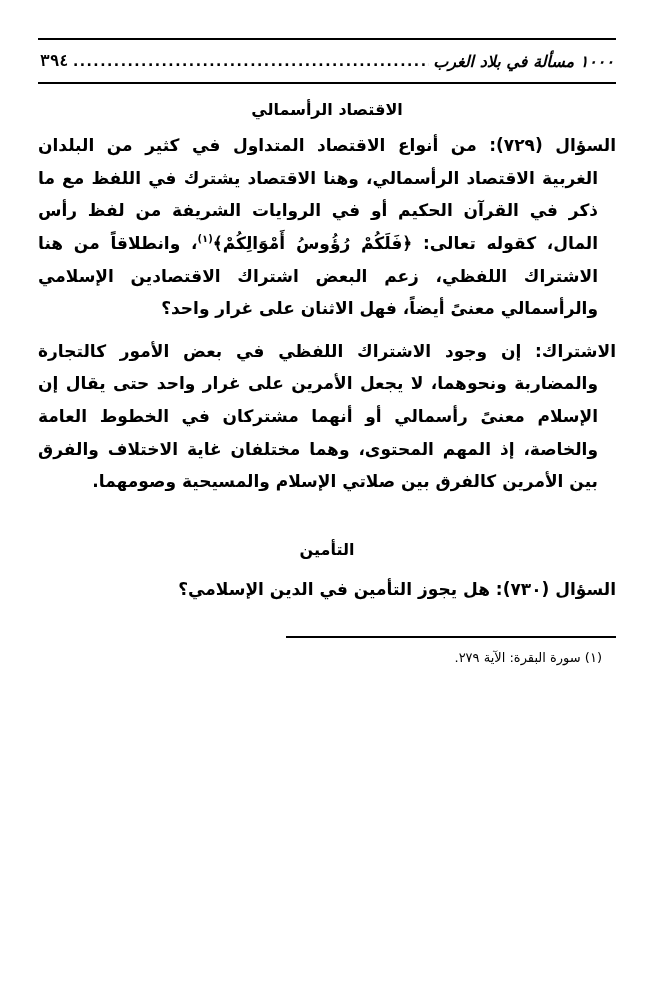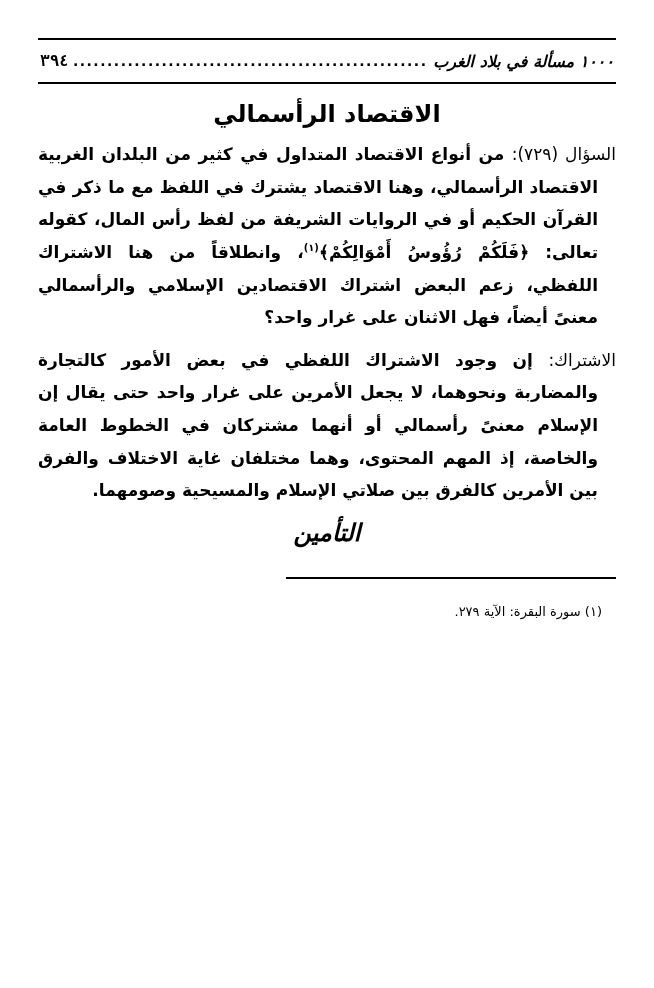--- a/index.html
+++ b/index.html
@@ -44,41 +44,40 @@
     direction: ltr;
     text-align: left;
   }
   .page-number {
     white-space: nowrap;
     font-family: Liberation Mono, monospace;
   }
   
   .section-heading {
     text-align: center;
-    font-size: 24px;
+    font-size: 16px;
     font-weight: bold;
     margin: 16px 0 10px 0;
   }
   .section-heading.second {
-    margin-top: 12px;
+    margin-top: 42px;
     margin-bottom: 14px;
-    font-style: italic;
   }
   
   .qa {
     font-size: 17px;
     font-weight: bold;
     line-height: 1.92;
     text-align: justify;
     margin: 0 0 10px 0;
     padding-right: 18px;   
     text-indent: -18px;    
   }
   .qa-label {
-    font-weight: normal;
+    font-weight: bold;
   }
   .verse {
     font-weight: bold;
   }
   .fn-marker {
     font-size: 10px;
     vertical-align: super;
     line-height: 0;
   }
   
@@ -87,21 +86,21 @@
   }
   .footnote-separator {
     width: 330px;
     border-top: 2px solid #000;
     
   }
   .footnote-text {
     font-size: 13px;
     font-weight: normal;
     padding-right: 14px;
-    margin-top: 22px;
+    margin-top: 9px;
     line-height: 1.7;
   }
 </style>
 </head>
 <body>
 
 <div class="page">
 
   <header class="page-header">
     <span class="book-title">١٠٠٠ مسألة في بلاد الغرب</span>
@@ -117,19 +116,23 @@
     <span class="verse">﴿فَلَكُمْ رُؤُوسُ أَمْوَالِكُمْ﴾</span><sup class="fn-marker">(١)</sup><span>، وانطلاقاً من هنا الاشتراك اللفظي، زعم البعض اشتراك الاقتصادين الإسلامي والرأسمالي معنىً أيضاً، فهل الاثنان على غرار واحد؟</span>
   </p>
 
   <p class="qa">
     <span class="qa-label">الاشتراك:</span>
     <span>إن وجود الاشتراك اللفظي في بعض الأمور كالتجارة والمضاربة ونحوهما، لا يجعل الأمرين على غرار واحد حتى يقال إن الإسلام معنىً رأسمالي أو أنهما مشتركان في الخطوط العامة والخاصة، إذ المهم المحتوى، وهما مختلفان غاية الاختلاف والفرق بين الأمرين كالفرق بين صلاتي الإسلام والمسيحية وصومهما.</span>
   </p>
 
   <h2 class="section-heading second">التأمين</h2>
 
+  <p class="qa">
+    <span class="qa-label">السؤال (٧٣٠):</span>
+    <span>هل يجوز التأمين في الدين الإسلامي؟</span>
+  </p>
 
   <div class="footnote-area">
     <div class="footnote-separator"></div>
     <div class="footnote-text">(١) سورة البقرة: الآية ٢٧٩.</div>
   </div>
 
 </div>
 
 </body></html>

